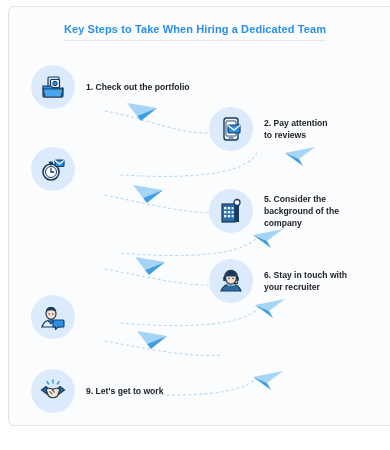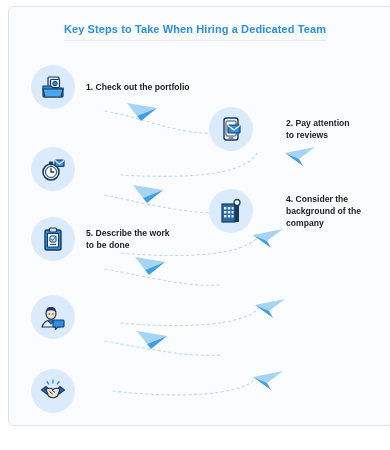--- a/index.html
+++ b/index.html
@@ -56,21 +56,21 @@
     pointer-events: none;
   }
 
   
   .step {
     position: absolute;
     display: flex;
     align-items: center;
   }
   .step.left  { left: 22px; }
-  .step.right { left: 200px; gap: 22px; }
+  .step.right { left: 200px; }
 
   .bubble {
     width: 44px;
     height: 44px;
     border-radius: 50%;
     background: #dcebfb;
     flex: 0 0 44px;
     display: flex;
     align-items: center;
     justify-content: center;
@@ -209,42 +209,46 @@
             <rect x="6" y="13" width="2.4" height="2.4"></rect>
             <rect x="9.8" y="13" width="2.4" height="2.4"></rect>
             <rect x="13.6" y="13" width="2" height="2.4"></rect>
             <rect x="6" y="17" width="2.4" height="2.4"></rect>
             <rect x="9.8" y="17" width="2.4" height="2.4"></rect>
             <rect x="13.6" y="17" width="2" height="2.4"></rect>
           </g>
         </svg>
       </span>
     </div>
-    <div class="step-label">4. Consider the
+    <div class="step-label">5. Consider the
 background of the
 company</div>
   </div>
 
-  <div class="step left" style="top:210px">
-    <div class="bubble">
-      <span>
-        <svg width="26" height="26" viewBox="0 0 26 26">
-          <rect x="5" y="4" width="16" height="20" rx="2" fill="#2b8fe8" stroke="#1a3a5c" stroke-width="1.4"></rect>
-          <rect x="7.5" y="7.5" width="11" height="13.5" fill="#eef6fd" stroke="#1a3a5c" stroke-width="1"></rect>
-          <rect x="9.5" y="2" width="7" height="4" rx="1.2" fill="#cfe3f7" stroke="#1a3a5c" stroke-width="1.2"></rect>
-          <rect x="10" y="10" width="6" height="6" rx="1" fill="none" stroke="#1a3a5c" stroke-width="1"></rect>
-          <path d="M11 13 l1.5 1.6 L15 11.4" fill="none" stroke="#2b8fe8" stroke-width="1.2" stroke-linecap="round"></path>
-          <line x1="10" y1="18.4" x2="16" y2="18.4" stroke="#1a3a5c" stroke-width="1"></line>
-        </svg>
-      </span>
-    </div>
-    <div class="step-label">5. Describe the work
-to be done</div>
-  </div>
-
+
+  <div class="step right" style="top:252px">
+    <div class="bubble">
+      <span>
+        <svg width="26" height="26" viewBox="0 0 26 26">
+          <path d="M3 23 q2.5 -7 10 -7 t10 7 Z" fill="#2b6ca8" stroke="#1a3a5c" stroke-width="1.2"></path>
+          <path d="M9.5 14.5 h7 v3 h-7 Z" fill="#f5d9bf"></path>
+          <ellipse cx="13" cy="10" rx="5.4" ry="6.2" fill="#f7e0c8" stroke="#1a3a5c" stroke-width="1.2"></ellipse>
+          <path d="M7.6 8.5 q0 -5.5 5.4 -5.5 t5.4 5.5" fill="#1a3a5c"></path>
+          <path d="M6.6 9 a6.4 6.4 0 0 1 12.8 0" fill="none" stroke="#1a3a5c" stroke-width="1.5"></path>
+          <rect x="5.2" y="8.6" width="2.6" height="4.6" rx="1.2" fill="#1a3a5c"></rect>
+          <rect x="18.2" y="8.6" width="2.6" height="4.6" rx="1.2" fill="#1a3a5c"></rect>
+          <path d="M19.4 13.2 v2.2 h-3.2" fill="none" stroke="#1a3a5c" stroke-width="1.1"></path>
+          <circle cx="11" cy="10.5" r="0.8" fill="#1a3a5c"></circle>
+          <circle cx="15" cy="10.5" r="0.8" fill="#1a3a5c"></circle>
+        </svg>
+      </span>
+    </div>
+    <div class="step-label">6. Stay in touch with
+your recruiter</div>
+  </div>
 
   <div class="step left" style="top:288px">
     <div class="bubble">
       <span>
         <svg width="26" height="26" viewBox="0 0 26 26">
           <path d="M2 23 q2.2 -7 9 -7 t9 7 Z" fill="#dfeefb" stroke="#1a3a5c" stroke-width="1.2"></path>
           <path d="M7.4 16.2 l3.6 4 l3.6 -4" fill="#2b6ca8" stroke="#1a3a5c" stroke-width="1"></path>
           <ellipse cx="11" cy="9.5" rx="5" ry="5.8" fill="#f7e0c8" stroke="#1a3a5c" stroke-width="1.2"></ellipse>
           <path d="M6 8.4 q0 -5.4 5 -5.4 t5 5.4 q-1.5 -2.2 -5 -2.2 t-5 2.2" fill="#1a3a5c"></path>
           <circle cx="9.3" cy="10" r="0.75" fill="#1a3a5c"></circle>
@@ -265,15 +269,16 @@
             <line x1="7" y1="3.6" x2="8.6" y2="6"></line>
             <line x1="19" y1="3.6" x2="17.4" y2="6"></line>
           </g>
           <path d="M1.5 12 l4.5 -3.5 l5 4.5 l-3.5 3.5 Z" fill="#2b6ca8" stroke="#1a3a5c" stroke-width="1.1"></path>
           <path d="M24.5 12 l-4.5 -3.5 l-5 4.5 l3.5 3.5 Z" fill="#2b6ca8" stroke="#1a3a5c" stroke-width="1.1"></path>
           <path d="M6 11.5 q3.5 -2.5 7 0 q3.5 -2.5 7 0 l-2.5 6.5 q-4.5 3.5 -9 0 Z" fill="#f7e0c8" stroke="#1a3a5c" stroke-width="1.2" stroke-linejoin="round"></path>
           <path d="M9.5 13.5 l3 2.5 M12 12 l3 2.5" fill="none" stroke="#1a3a5c" stroke-width="1"></path>
         </svg>
       </span>
     </div>
+    <div class="step-label">9. Let's get to work</div>
   </div>
 
 </div>
 
 </body></html>

